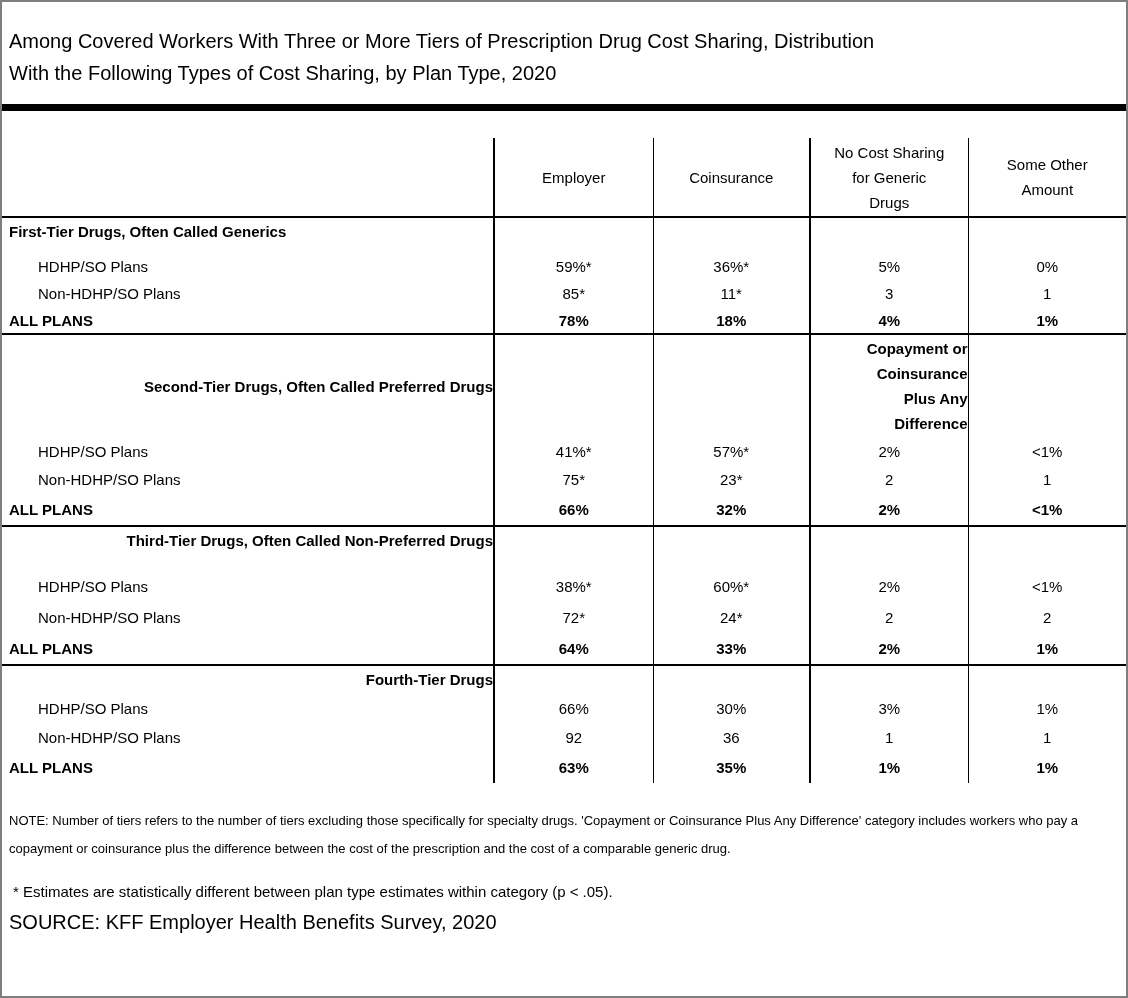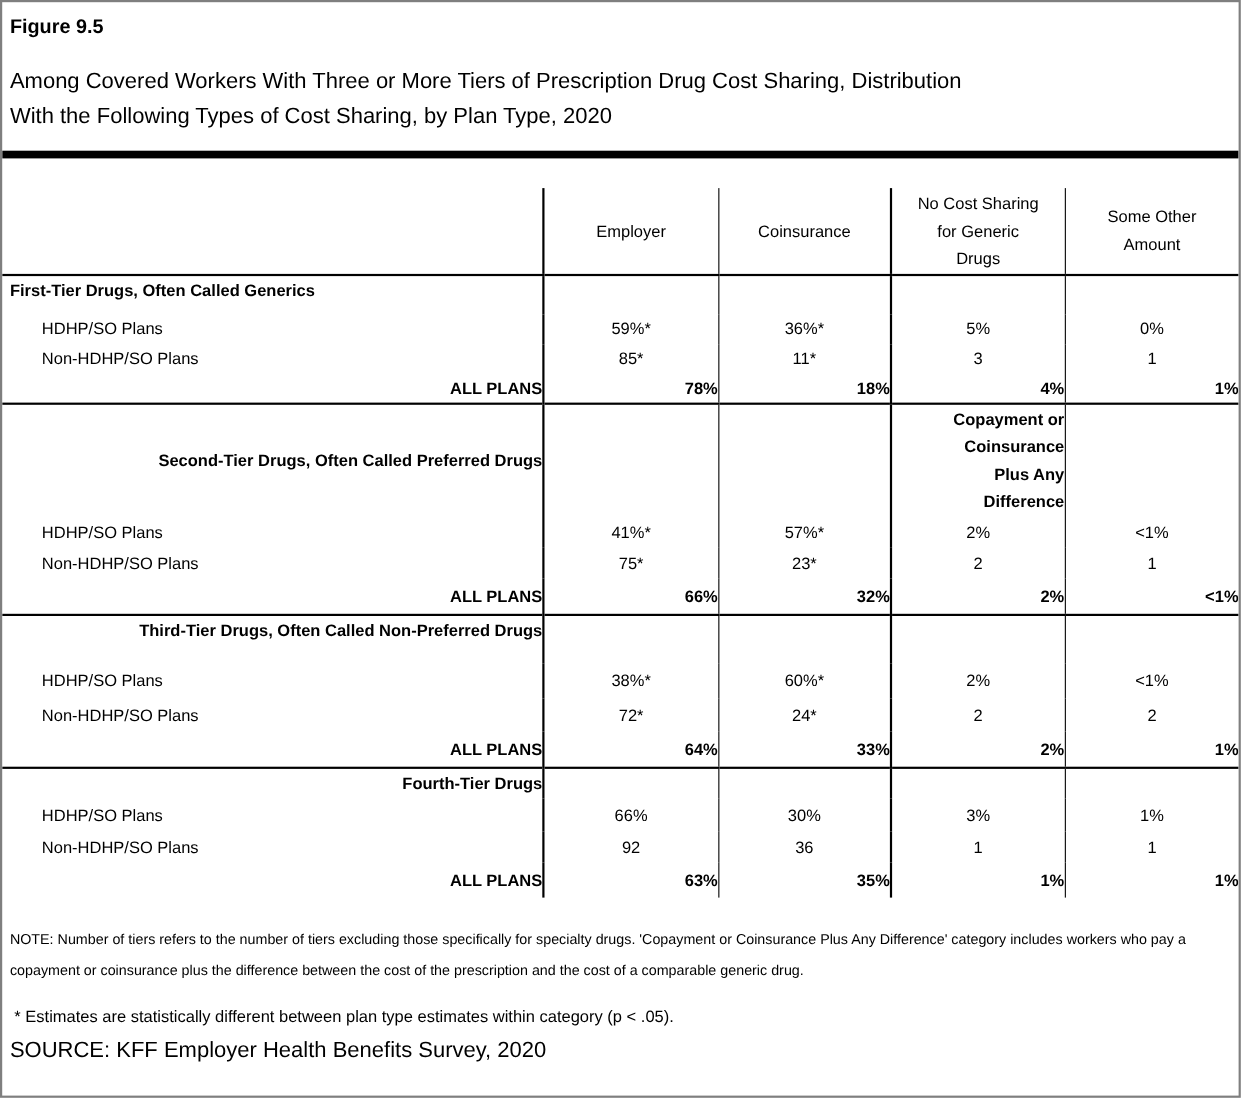--- a/index.html
+++ b/index.html
@@ -23,34 +23,33 @@
               line-height:25px; white-space:pre-line; height:78px; }
   tr.sec-sep td { border-top:2px solid #000;text-align:right; }
 
   td.sec-title { font-weight:700; text-align:left; vertical-align:top; padding:5px 0 0 7px; white-space:nowrap; }
   tr.s2h td.sec-title { vertical-align:middle; padding-top:0; }
   td.sub-head { font-weight:700; text-align:center; vertical-align:top; line-height:25px;
                 padding-top:1px; white-space:pre-line; }
   td.lbl { text-align:left; padding-left:7px; vertical-align:middle; }
   td.lbl.ind { padding-left:36px;margin-left:20px; }
   td.val { text-align:center; vertical-align:middle; }
-  tr.bold td { font-weight:700;text-align:right; }
+  tr.bold td { font-weight:700; }
 
   .h36{height:36px} .h27{height:27px} .h103{height:103px} .h28{height:28px}
   .h33{height:33px} .h44{height:44px} .h32{height:32px} .h30{height:30px}
 
   .note { font-size:13px; line-height:28px; margin:24px 9px 0 7px; }
   .footnote { font-size:15px; margin:20px 8px 0 11px; }
   .source { font-size:20px; margin:11px 8px 0 7px; }
 </style>
 </head>
 <body>
 
 <div>
-  <div class="fig-label">Figure 9.5</div>
   <div class="fig-title">Among Covered Workers With Three or More Tiers of Prescription Drug Cost Sharing, Distribution
 With the Following Types of Cost Sharing, by Plan Type, 2020</div>
   <div class="rule"></div>
 
   <table>
     <colgroup>
       <col style="width:492px">
         <col style="width:159px">
         <col style="width:157px">
         <col style="width:158px">

